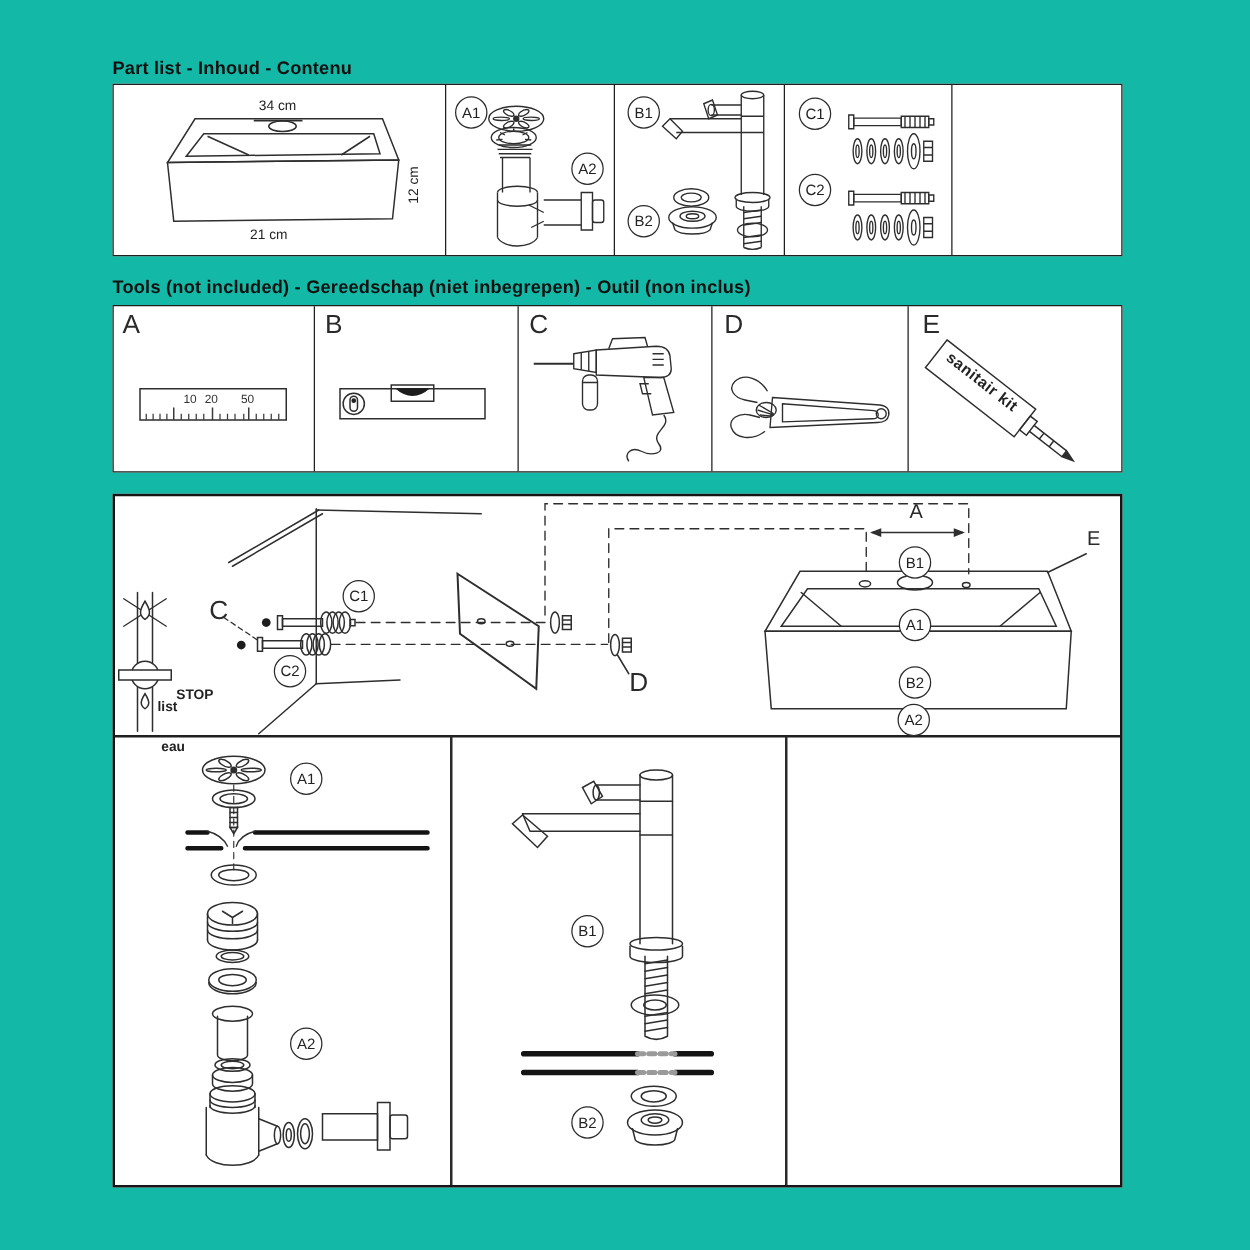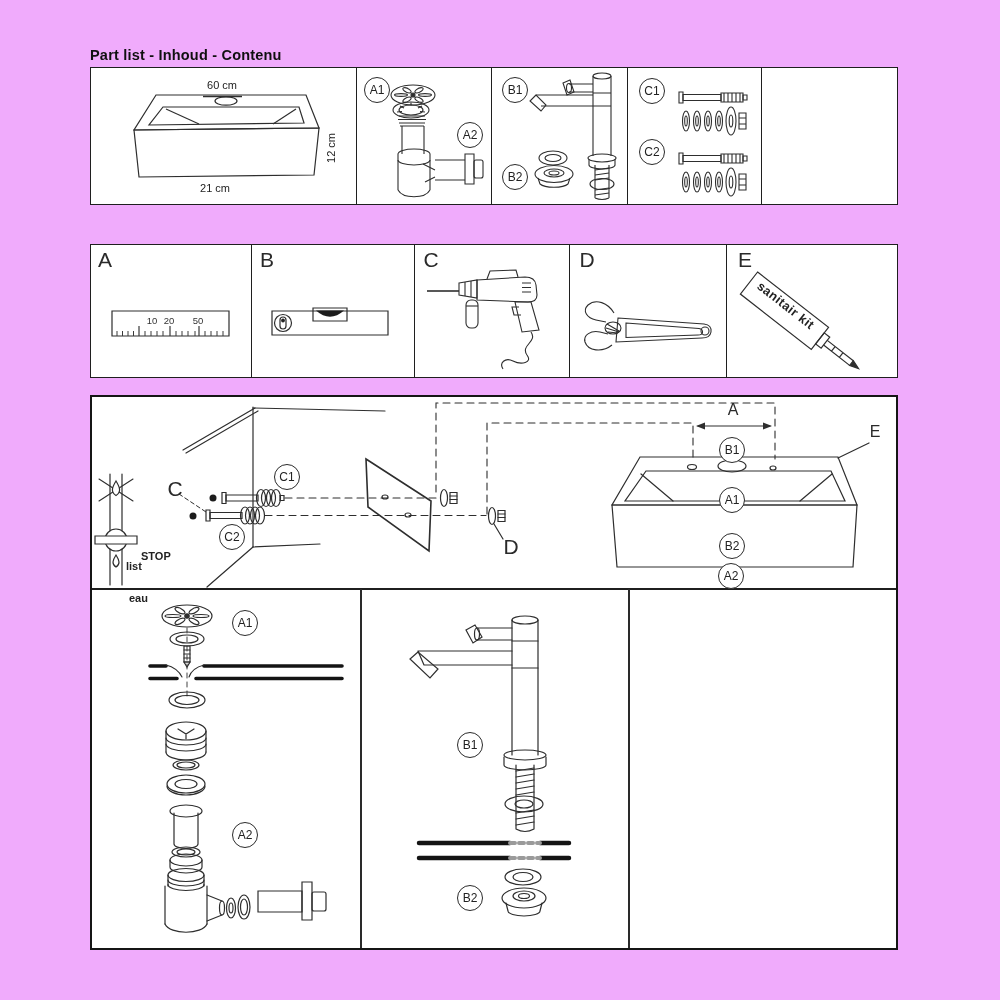--- a/index.html
+++ b/index.html
@@ -1,17 +1,17 @@
 <!DOCTYPE html>
 <html><head>
 <meta charset="utf-8">
 <style>
   *{box-sizing:border-box;margin:0;padding:0}
   body{background:#fff}
-  .sheet{position:relative;width:1000px;height:1000px;background:#f0abfc;
+  .sheet{position:relative;width:1000px;height:1000px;background:#14b8a6;
          font-family:"Liberation Sans",sans-serif;color:#1d1d1d;overflow:hidden}
   .heading{position:absolute;font-size:14.5px;font-weight:bold;color:#101010;letter-spacing:.2px}
   .prow{position:absolute;left:90px;width:808px;border:1.6px solid #1f1f1f;display:flex;background:#fff}
   .pcell{position:relative;height:100%;border-right:1.6px solid #1f1f1f}
   .pcell:last-child{border-right:none;flex:1}
   .pcell svg{position:absolute;left:0;top:0}
   .mainbox{position:absolute;left:90px;top:395px;width:808px;height:555px;border:2px solid #151515;background:#fff}
   .mainbox svg.art{position:absolute;left:0;top:0}
   .hd{position:absolute;left:0;right:0;top:191px;height:1.8px;background:#1f1f1f}
   .vd{position:absolute;top:192px;bottom:0;width:1.5px;background:#2a2a2a}
@@ -27,20 +27,21 @@
   .kitlabel{position:absolute;left:763px;top:279px;font-size:12.5px;font-weight:600;color:#222;
             transform:rotate(38deg);transform-origin:0 0;white-space:nowrap;z-index:4;letter-spacing:.5px}
   svg *{vector-effect:non-scaling-stroke}
 </style>
 </head>
 <body>
 
 <div class="sheet">
 
   <div class="heading" style="left:90px;top:47px">Part list - Inhoud - Contenu</div>
+  <div class="heading" style="left:90px;top:222px">Tools (not included) - Gereedschap (niet inbegrepen) -  Outil (non inclus)</div>
 
   <div class="prow" style="top:67px;height:138px">
 
     <div class="pcell" style="width:266px">
       <svg width="264" height="134" viewBox="0 0 264 134" fill="none" stroke="#2e2e2e" stroke-width="1.2">
         <path d="M112,28.5 H151" stroke-width="1.4"></path>
         <polygon points="65,27 215,27 228,60 43,62"></polygon>
         <ellipse cx="135" cy="33" rx="11" ry="4.2"></ellipse>
         <polygon points="72,39 208,39 213,55 58,57"></polygon>
         <path d="M75,41 L108,56"></path>
@@ -373,21 +374,21 @@
         <ellipse cx="431" cy="480" rx="18" ry="8"></ellipse>
         <ellipse cx="431" cy="480" rx="10" ry="4.5"></ellipse>
         <ellipse cx="432" cy="501" rx="22" ry="10"></ellipse>
         <ellipse cx="432" cy="499" rx="11" ry="5"></ellipse>
         <ellipse cx="432" cy="499" rx="5.5" ry="2.5"></ellipse>
         <path d="M414,506 L416,514 M450,506 L448,514 M416,514 A16,5 0 0 0 448,514"></path>
       </g>
     </svg>
   </div>
 
-  <div class="dim" style="left:222px;top:85px">60 cm</div>
+  <div class="dim" style="left:222px;top:85px">34 cm</div>
   <div class="dim" style="left:215px;top:188px">21 cm</div>
   <div class="dim rot" style="left:331px;top:148px">12 cm</div>
 
   <div class="rmark" style="left:152px;top:320px">10</div>
   <div class="rmark" style="left:169px;top:320px">20</div>
   <div class="rmark" style="left:198px;top:320px">50</div>
 
   <div class="letter" style="left:105px;top:260px">A</div>
   <div class="letter" style="left:267px;top:260px">B</div>
   <div class="letter" style="left:431px;top:260px">C</div>

